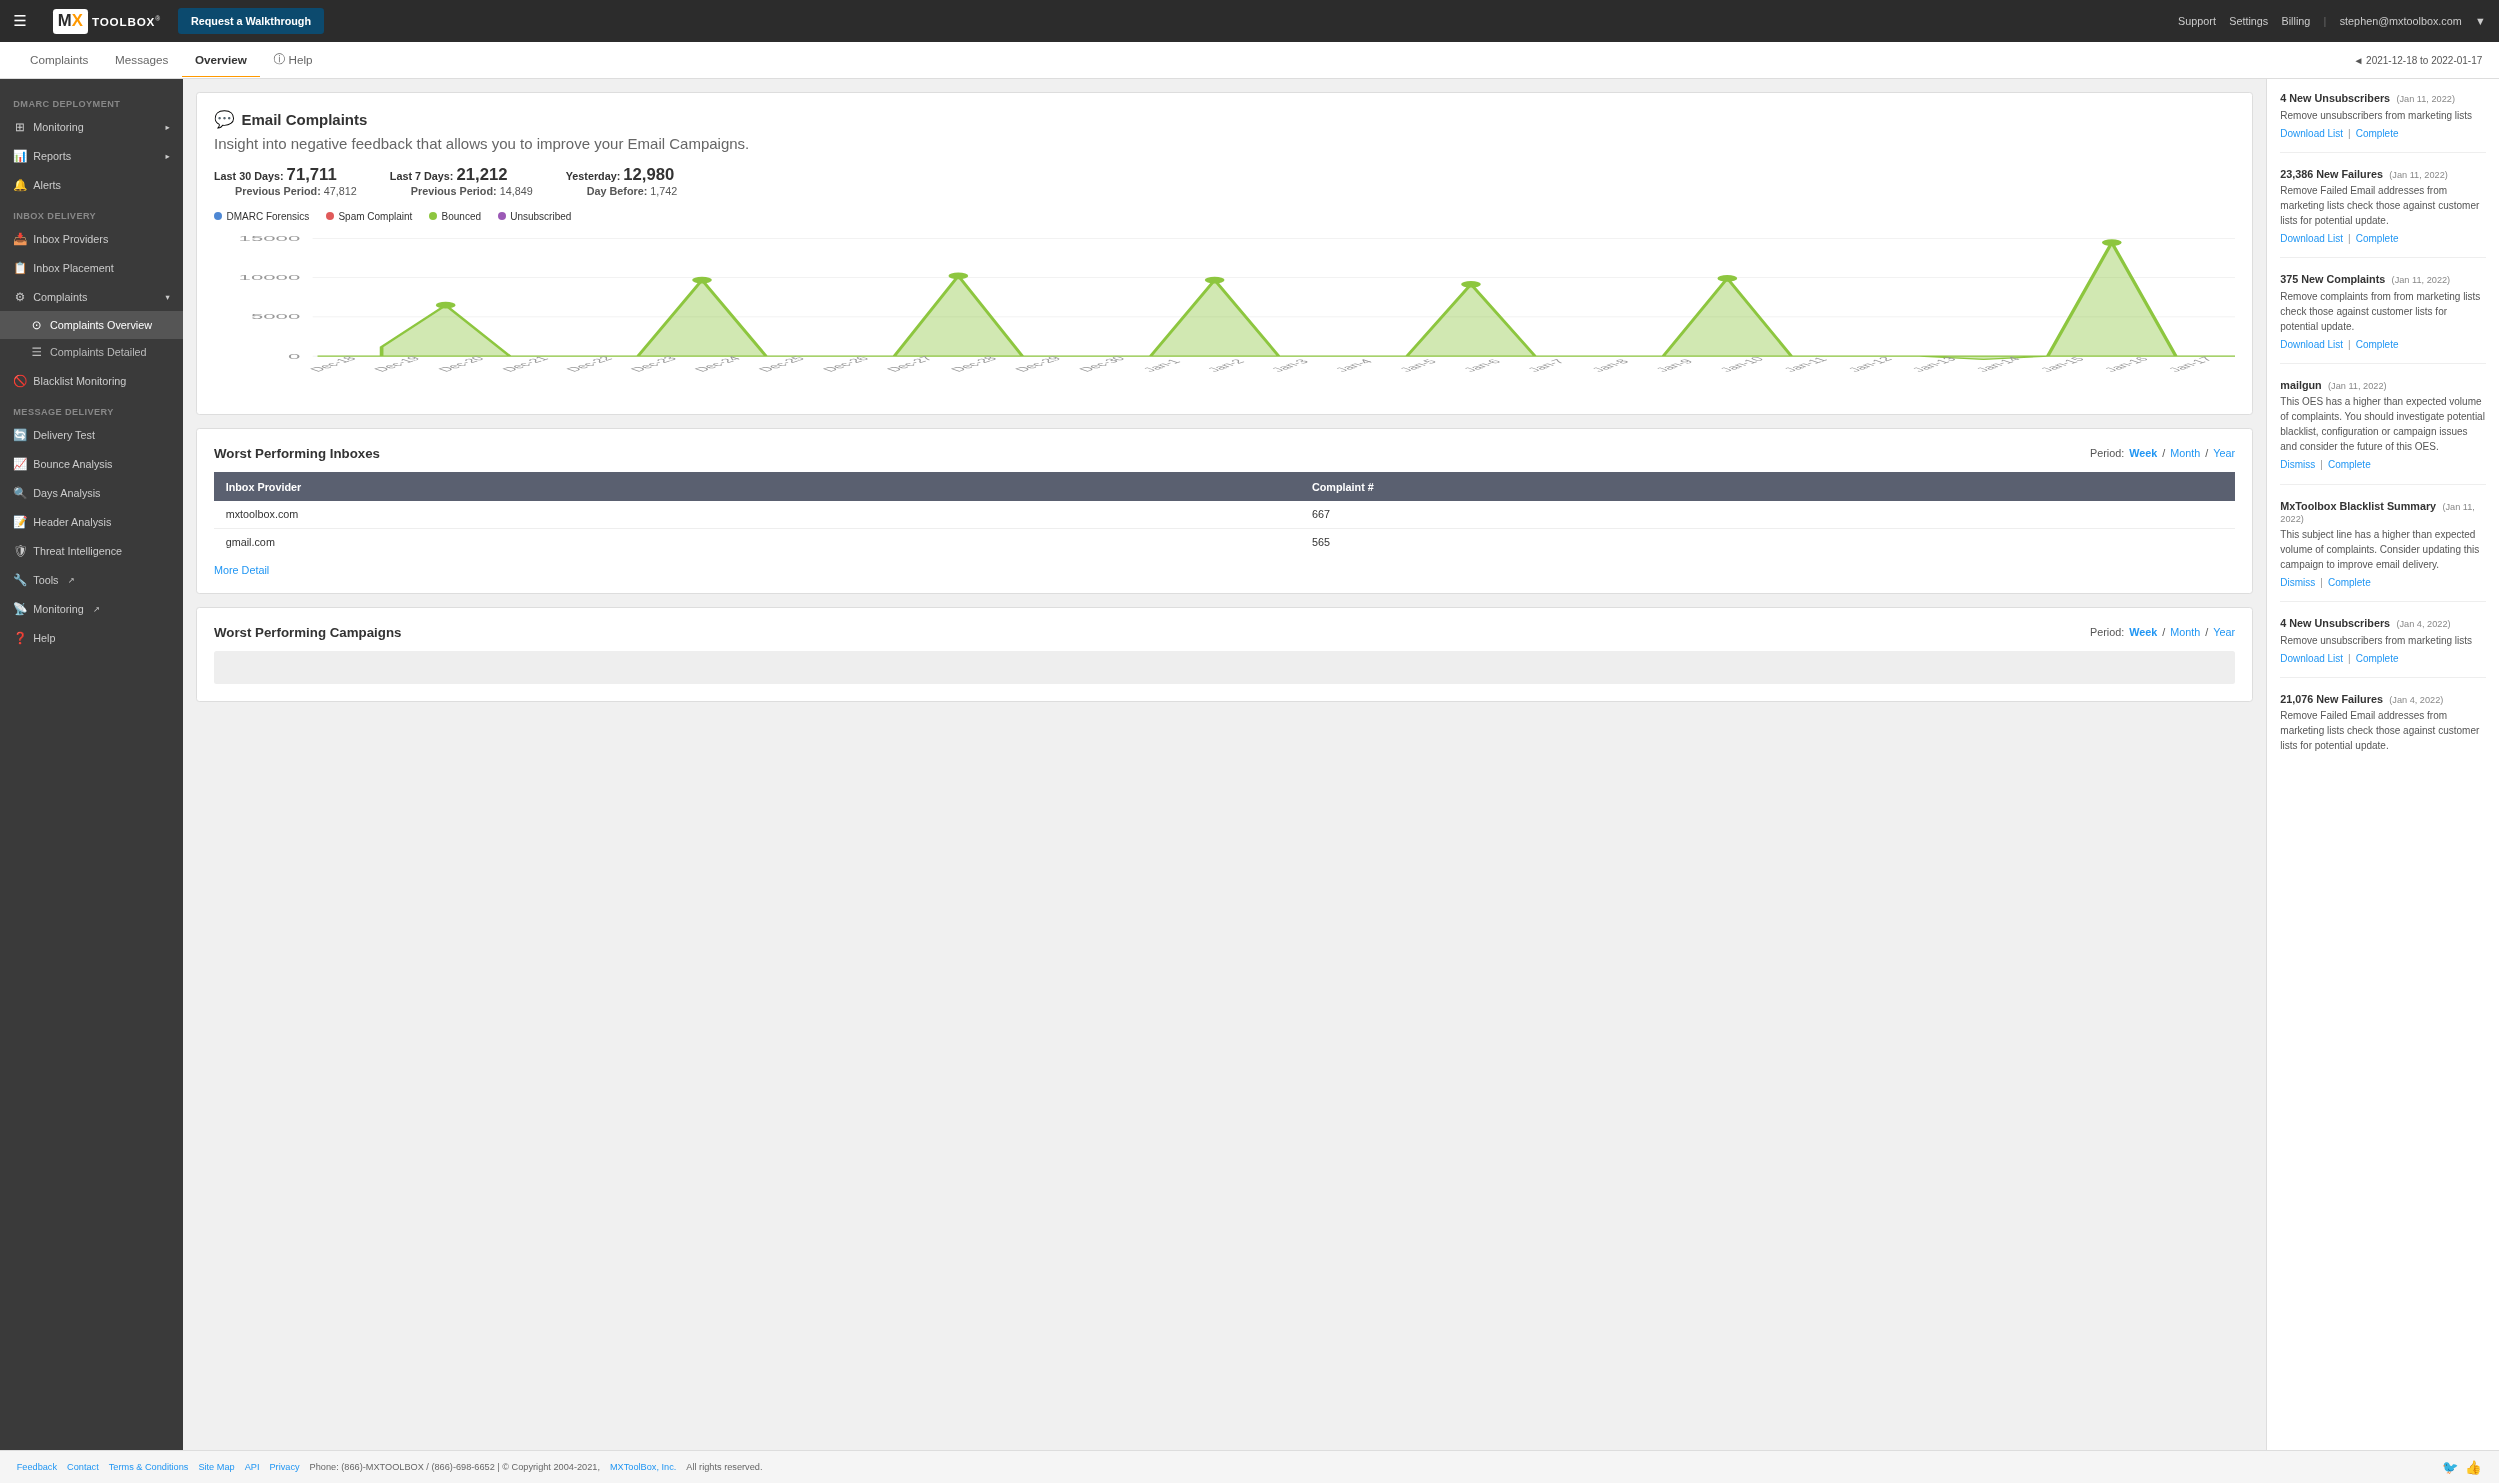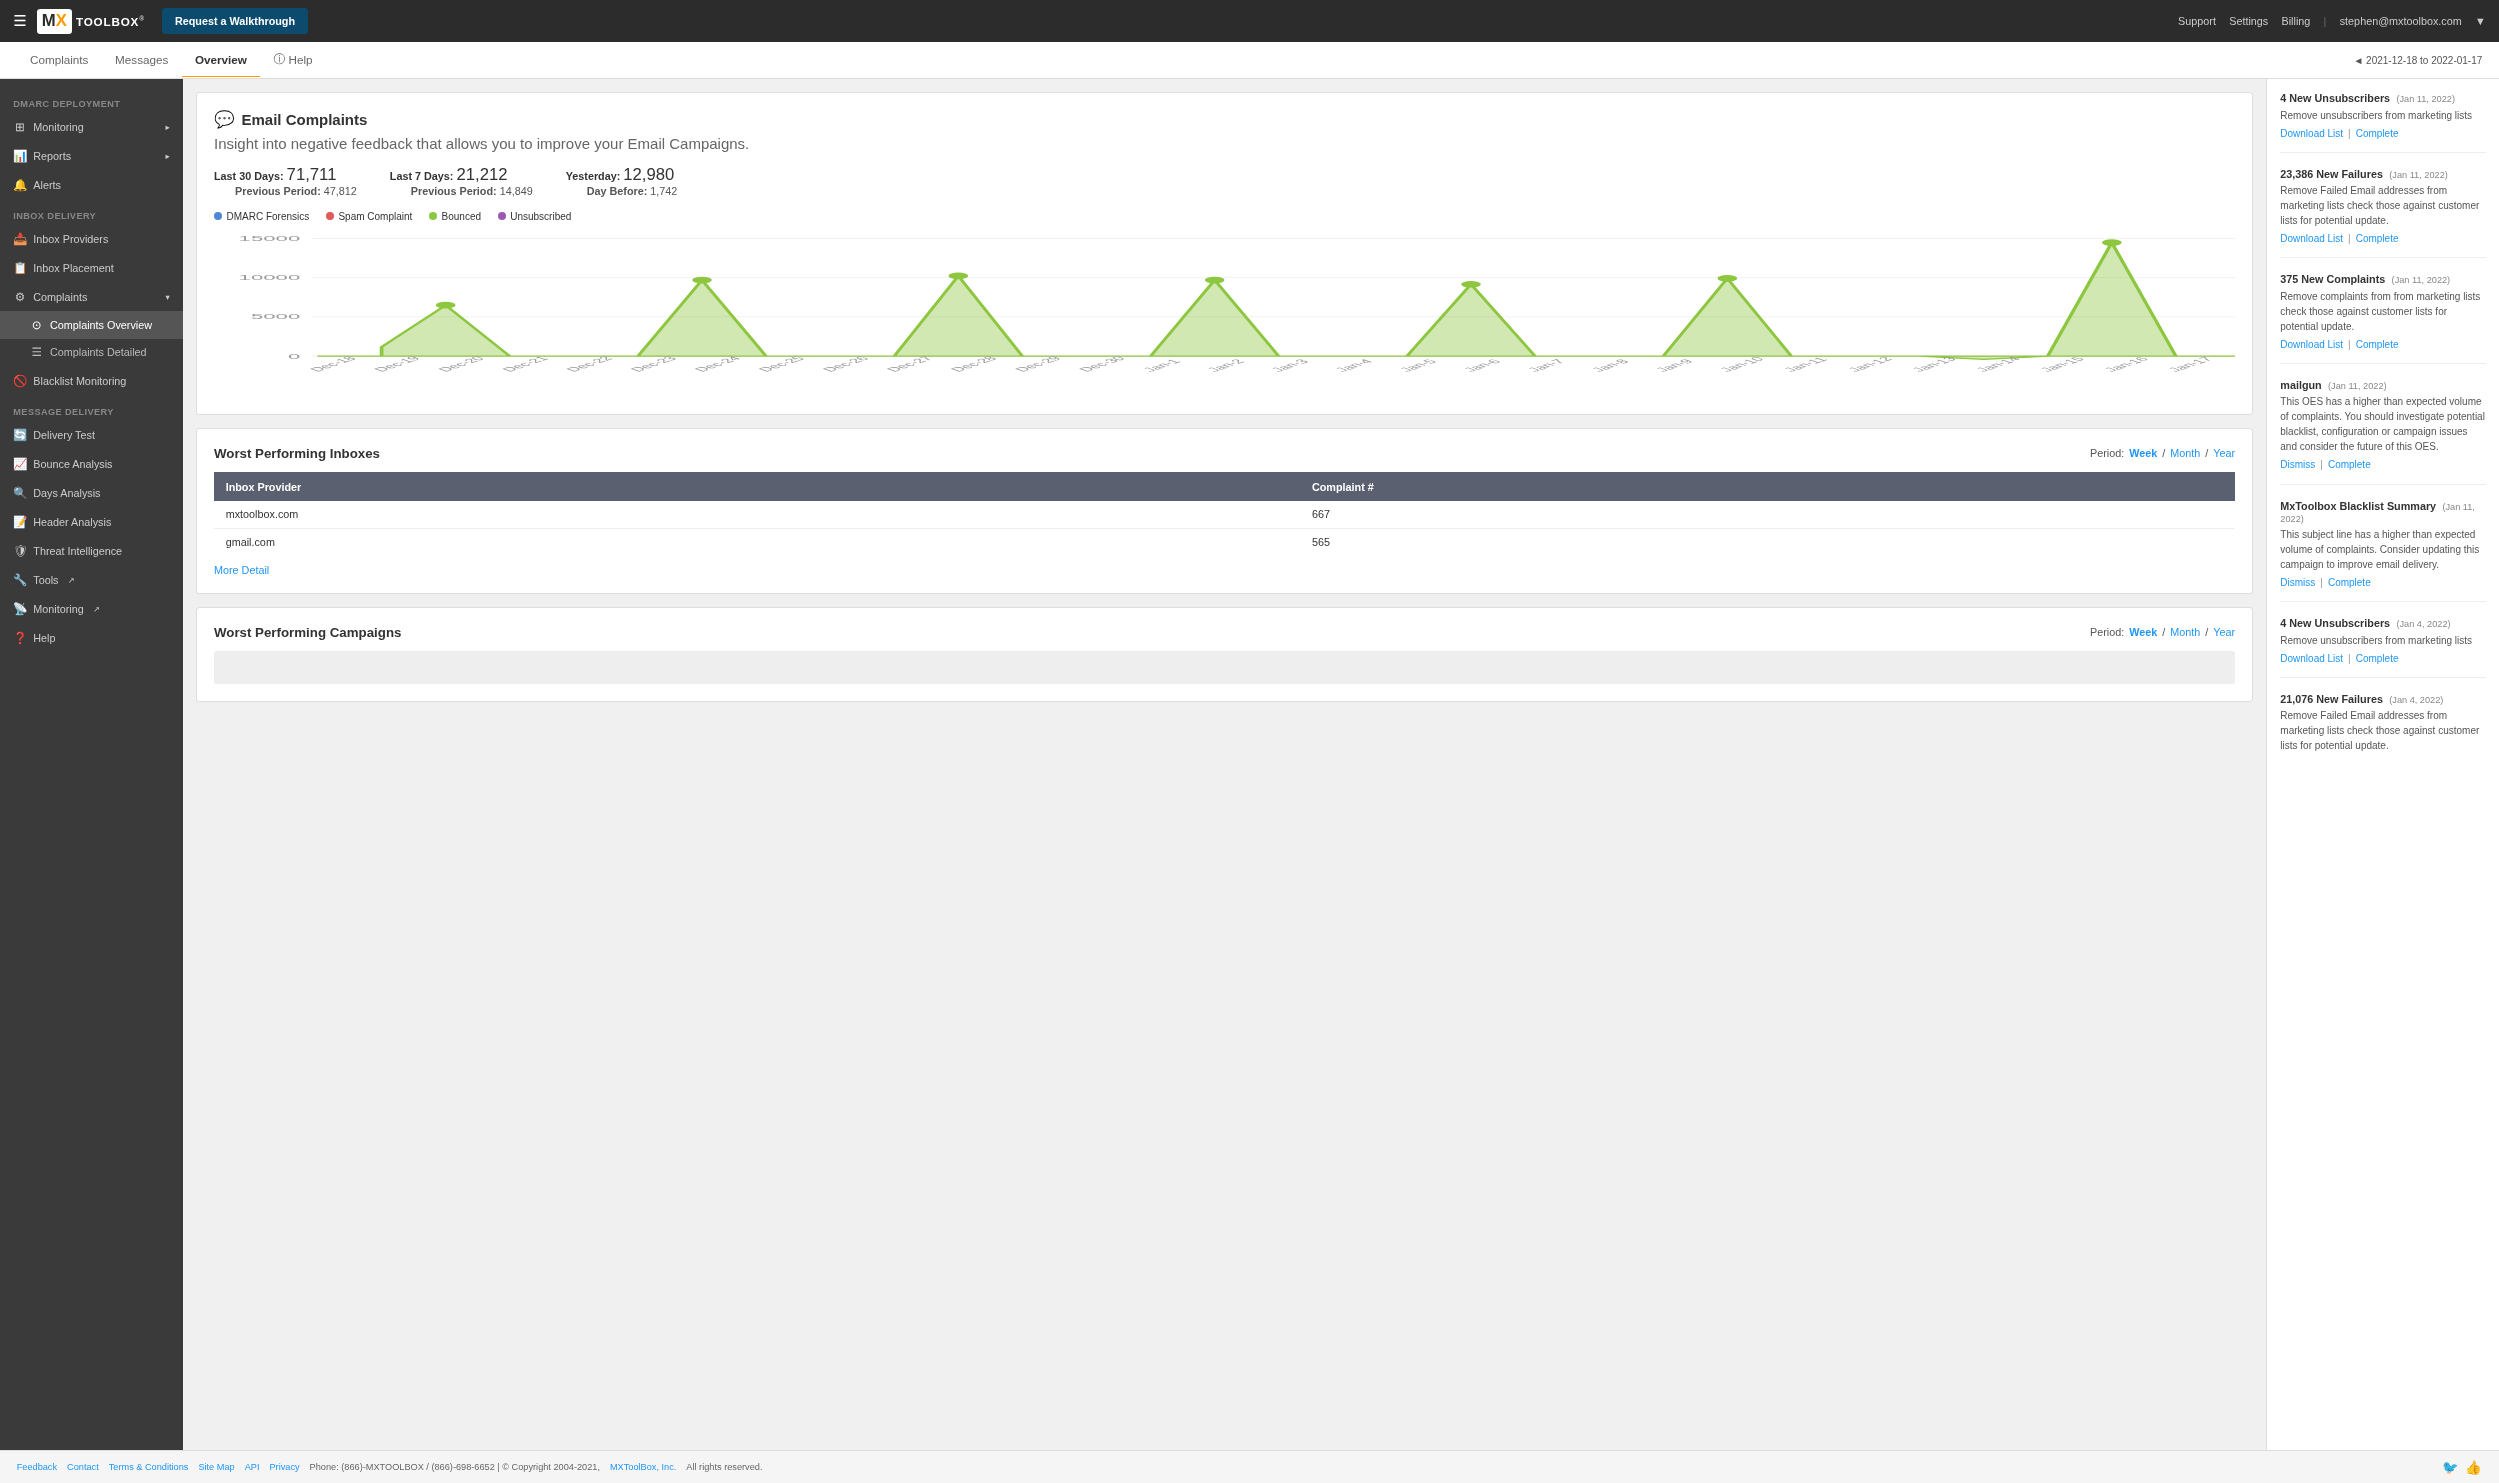--- a/index.html
+++ b/index.html
@@ -8,21 +8,21 @@
     
     .top-nav {
       background: #2c2c2c;
       display: flex;
       align-items: center;
       padding: 0 13.3px;
       height: 42px;
       position: relative;
     }
     .hamburger { color: #fff; font-size: 15px; cursor: pointer; margin-right: 10px; }
-    .logo-area { display: flex; align-items: center; }
+    .logo-area { display: flex; align-items: center; margin-left: 16px; }
     .logo-mx {
       background: #fff;
       border-radius: 3.3px;
       padding: 2.5px 5px;
       font-weight: 900;
       font-size: 16.7px;
       color: #2c2c2c;
       margin-right: 1.7px;
     }
     .logo-mx span { color: #f90; }
@@ -156,21 +156,21 @@
       margin-bottom: 13.3px;
     }
 
     
     .stats-row {
       display: flex;
       gap: 33px;
       margin-bottom: 13.3px;
     }
     .stat-group { }
-    .stat-main { font-size: 15px; font-weight: normal; text-align: right; }
+    .stat-main { font-size: 15px; font-weight: bold; text-align: right; }
     .stat-label { font-weight: bold; }
     .stat-secondary { font-size: 10.8px; color: #555; padding-left: 21px; }
 
     
     .legend {
       display: flex;
       gap: 16.7px;
       margin-bottom: 8.3px;
       flex-wrap: wrap;
       font-size: 10px;

